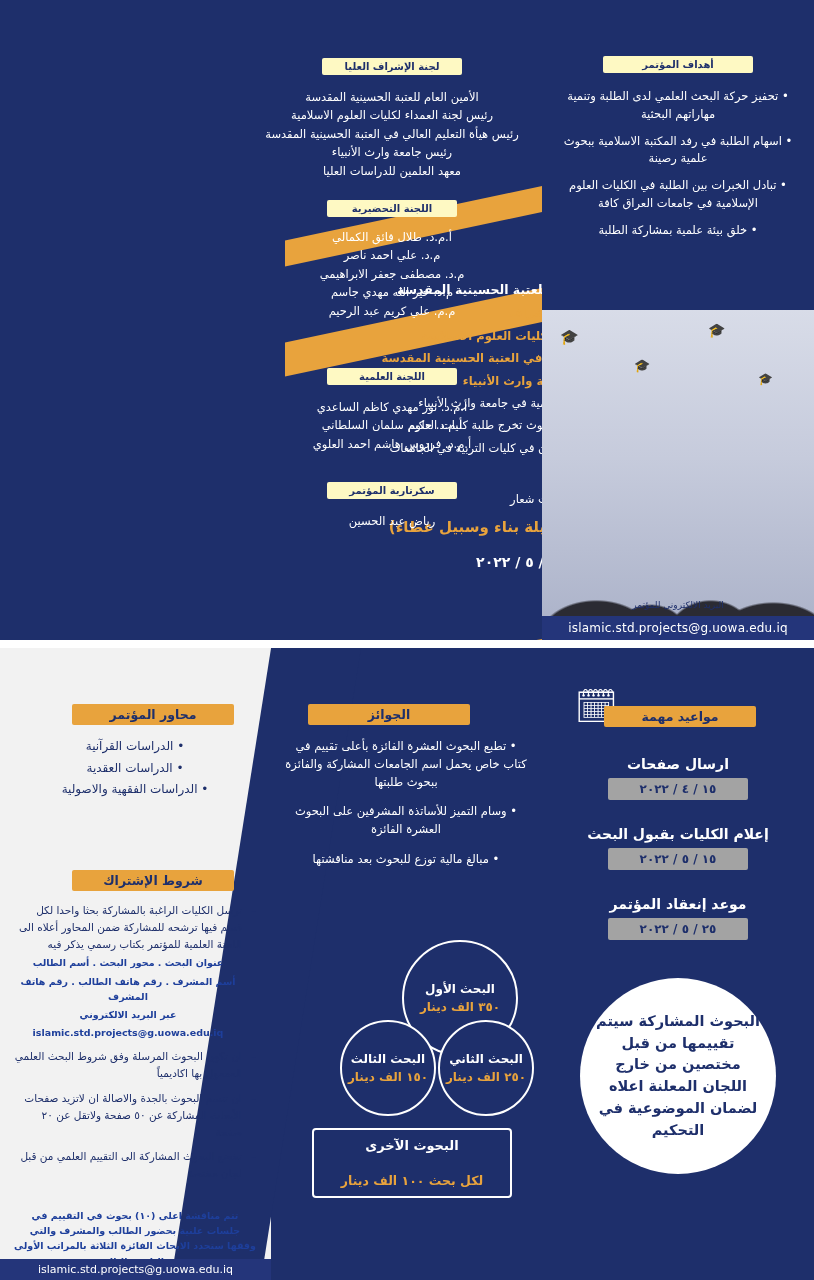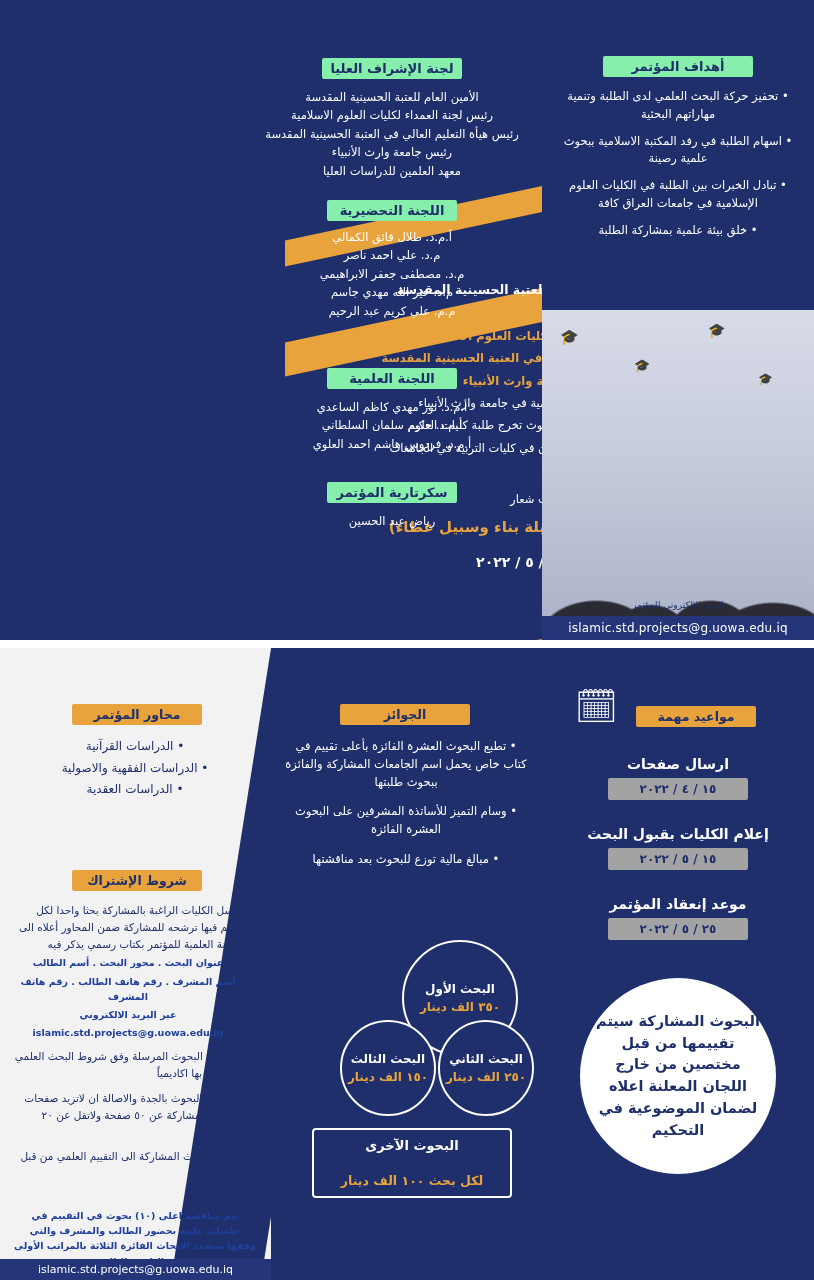--- a/index.html
+++ b/index.html
@@ -5,24 +5,24 @@
   html,body{margin:0;padding:0;background:#fff;}
   body{width:814px;height:1280px;font-family:"DejaVu Sans","Liberation Sans",sans-serif;}
   .page{position:relative;width:814px;height:1280px;overflow:hidden;background:#ffffff;}
 
   
   .panel1{position:absolute;left:0;top:0;width:814px;height:640px;background:#1e2f6b;overflow:hidden;}
   .p1-left{position:absolute;right:0;top:0;width:272px;height:640px;background:#ffffff;}
   .p1-left-inner{position:absolute;right:0;top:0;width:272px;height:640px;background:#1e2f6b;}
   .silhouette{position:absolute;left:0;bottom:0;width:272px;height:330px;background:#ffffff;}
 
-  .sec-title{background:#86efac;color:#1e2f6b;font-weight:bold;font-size:13px;text-align:center;
+  .sec-title{background:#fef9c3;color:#1e2f6b;font-weight:bold;font-size:10px;text-align:center;
              padding:3px 0;border-radius:2px;margin:0 auto 8px auto;}
   .gold-title{background:#e8a33d;color:#1e2f6b;font-weight:bold;font-size:12.5px;text-align:center;
-             padding:3px 0;border-radius:2px;margin:0 auto 8px auto;}
+             padding:3px 16px;border-radius:2px;margin:0 auto 8px auto;}
 
   .bullets{list-style:none;margin:0;padding:0;color:#fff;font-size:11.5px;line-height:1.55;text-align:center;}
   .bullets li{margin-bottom:9px;}
   .bullets li::before{content:"• ";color:#fff;}
 
   .names{color:#fff;font-size:11.5px;line-height:1.6;text-align:center;}
 
   .email-bar{position:absolute;right:0;bottom:0;width:272px;background:#24357a;color:#fff;
              font-size:12px;text-align:center;padding:5px 0;letter-spacing:.2px;}
   .email-label{position:absolute;right:0;bottom:30px;width:272px;color:#1e2f6b;font-size:9px;text-align:center;}
@@ -174,22 +174,22 @@
   </div>
 
   <div class="panel2">
 
     <div class="p2-right">
       <div class="white-wedge" style="position:absolute;right:-40px;top:0;width:90px;height:632px;background:#1e2f6b;transform:skewX(-9deg);"></div>
 
       <div class="gold-title" style="width:130px;position:absolute;left:72px;top:56px;">محاور المؤتمر</div>
       <ul class="axis-list" style="position:absolute;left:10px;top:88px;width:250px;">
         <li>الدراسات القرآنية</li>
+        <li>الدراسات العقدية</li>
         <li>الدراسات الفقهية والاصولية</li>
-        <li>الدراسات العقدية</li>
       </ul>
 
       <div class="gold-title" style="width:130px;position:absolute;left:72px;top:222px;">شروط الإشتراك</div>
 
       <ul class="cond-list" style="position:absolute;left:14px;top:254px;width:242px;">
         <li>
           <span>ترسل الكليات الراغبة بالمشاركة بحثا واحدا لكل قسم فيها ترشحه للمشاركة ضمن المحاور أعلاه الى اللجنة العلمية للمؤتمر بكتاب رسمي يذكر فيه</span>
           <div class="cond-sub cond-blue">عنوان البحث . محور البحث . أسم الطالب</div>
           <div class="cond-sub cond-blue">أسم المشرف . رقم هاتف الطالب . رقم هاتف المشرف</div>
           <div class="cond-sub cond-blue">عبر البريد الالكتروني</div>

